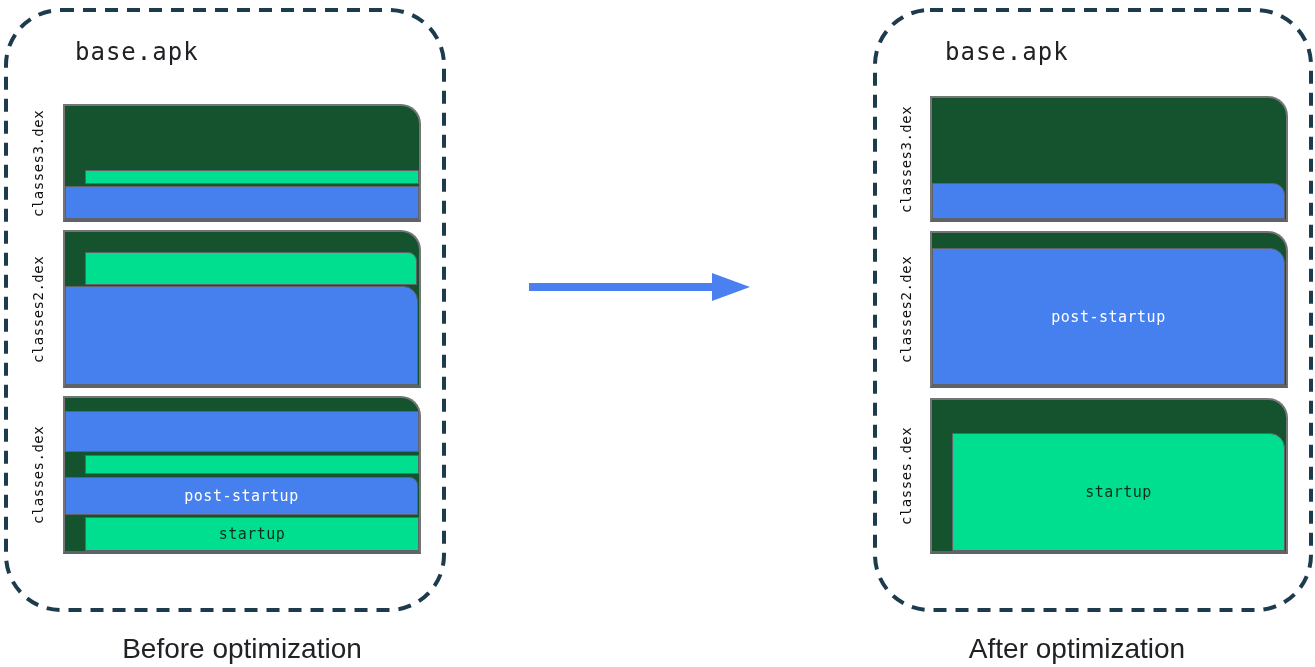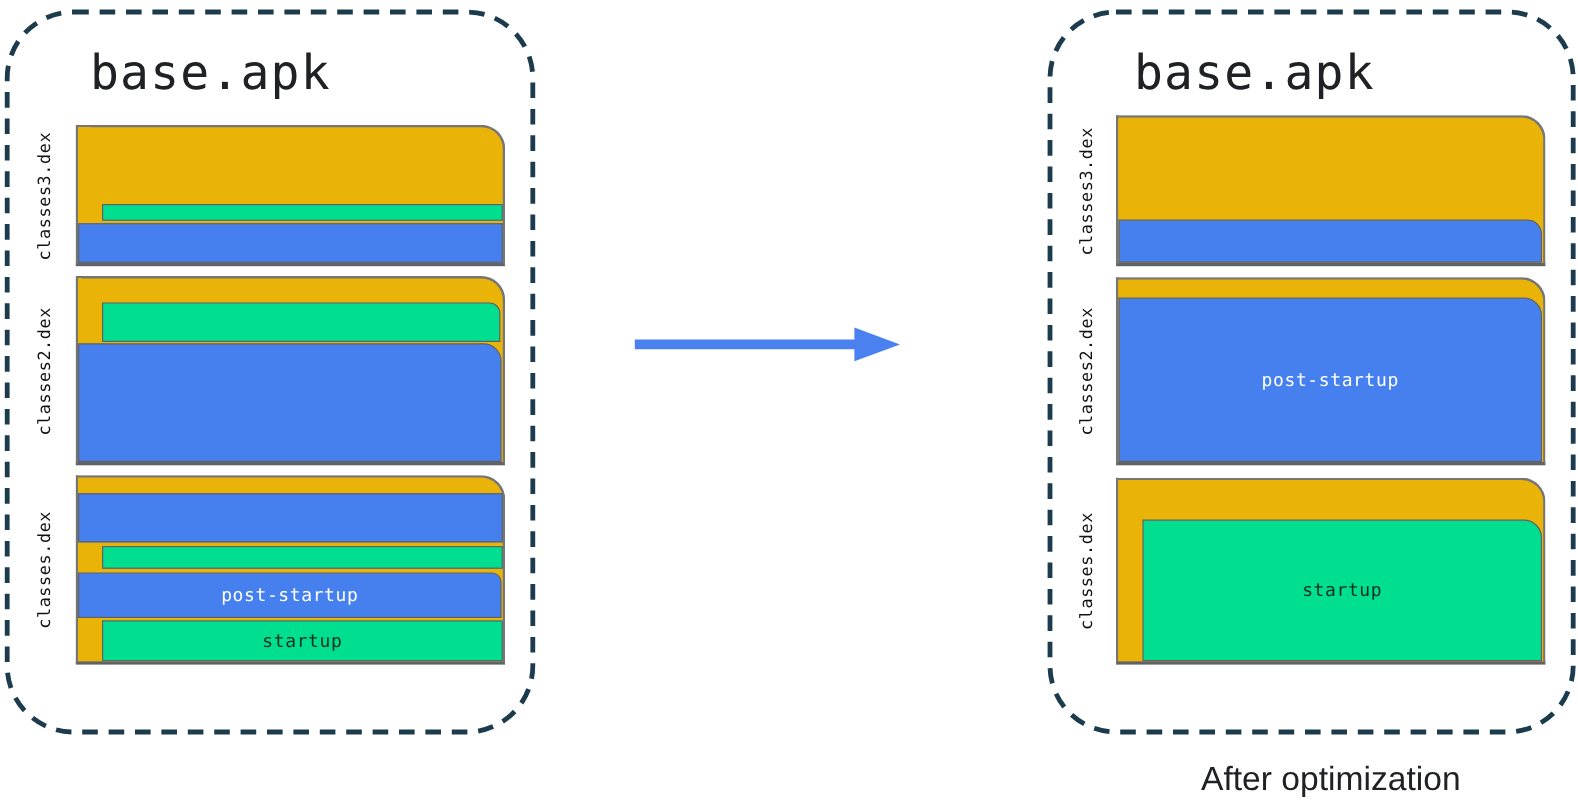--- a/index.html
+++ b/index.html
@@ -15,41 +15,41 @@
   }
   svg.dash-outline { position: absolute; overflow: visible; }
   svg.dash-outline rect {
     fill: none;
     stroke: var(--c-dash, #1c3b4d);
     stroke-width: 4;
     stroke-dasharray: 13 9;
   }
   .apk-title {
     position: absolute;
-    font-size: 40px;
+    font-size: 24px;
     letter-spacing: 1px;
     color: var(--c-text, #202124);
     white-space: nowrap;
   }
   .vlabel {
     position: absolute;
     width: 26px;
     display: flex;
     align-items: center;
     justify-content: center;
     writing-mode: vertical-rl;
     transform: rotate(180deg);
     font-size: 14px;
     letter-spacing: 0.5px;
     color: #111111;
     white-space: nowrap;
   }
   .page {
     position: absolute;
-    background: #eab308;
+    background: #14532d;
     border: 2px solid var(--c-border, #757575);
     border-bottom-width: 3px;
     border-bottom-color: var(--c-border-dark, #5f6368);
     border-top-right-radius: 20px;
     padding-left: 16px;
   }
   .seg {
     position: absolute;
     left: 0;
     right: 0;
@@ -108,20 +108,21 @@
     <div class="seg seg-blue" style="top:13px; height:41px;"></div>
     <div class="seg seg-green" style="top:57px; height:19px;"></div>
     <div class="seg seg-blue" style="top:79px; height:38px; right:1px; border-top-right-radius:8px;">
       <span class="seg-label on-blue">post-startup</span>
     </div>
     <div class="seg seg-green" style="top:119px; bottom:0;">
       <span class="seg-label on-green">startup</span>
     </div>
   </div>
 
+  <div class="caption" style="left:63px; top:633px;">Before optimization</div>
 
   <svg class="arrow-svg" style="left:520px; top:265px;" width="240" height="45">
     <line x1="9" y1="22" x2="196" y2="22"></line>
     <polygon points="192,8 192,36 230,22"></polygon>
   </svg>
 
   <svg class="dash-outline" style="left:873px; top:8px;" width="440" height="604">
     <rect x="2" y="2" width="436" height="600" rx="55" ry="55"></rect>
   </svg>
 
@@ -139,15 +140,15 @@
     </div>
   </div>
 
   <div class="vlabel" style="left:893px; top:398px; height:156px;">classes.dex</div>
   <div class="page" style="left:930px; top:398px; width:358px; height:156px;">
     <div class="seg seg-green" style="top:33px; bottom:0; right:1px; border-top-right-radius:15px;">
       <span class="seg-label on-green">startup</span>
     </div>
   </div>
 
-  <div class="caption" style="left:930px; top:633px;">After optimization</div>
+  <div class="caption" style="left:898px; top:633px;">After optimization</div>
 
 </div>
 
 </body></html>

